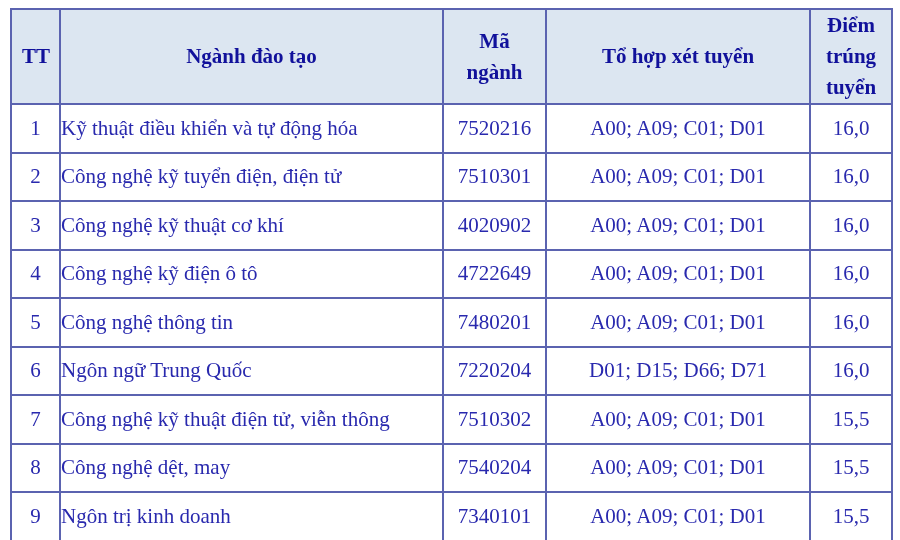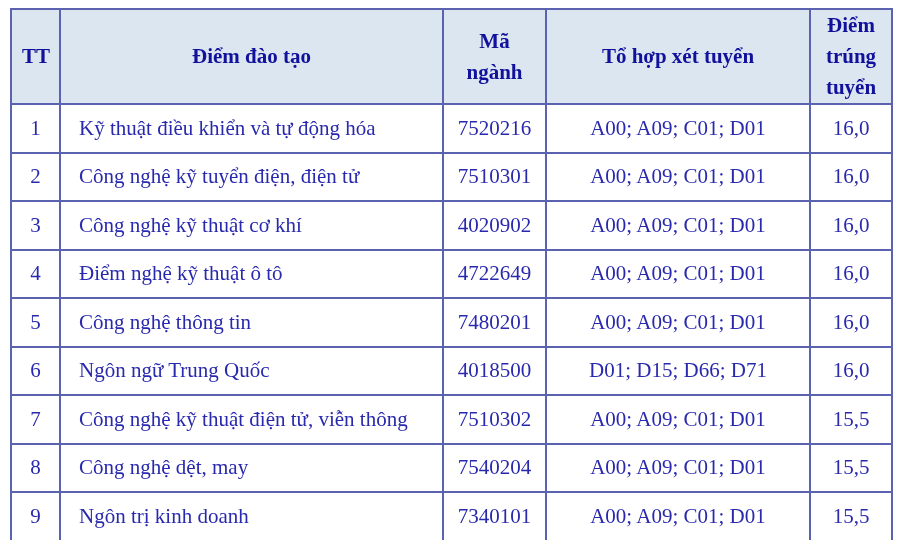--- a/index.html
+++ b/index.html
@@ -50,39 +50,39 @@
     height: 48.5px;
   }
   .score-table td {
     background: #ffffff;
     color: #2929ae;
     font-size: 21px;
     padding: 0 4px;
   }
   .score-table td.cell-major {
     text-align: left;
-    padding-left: 18px;
+    padding-left: 0;
   }
 </style>
 </head>
 <body>
 
 <div class="page">
   <table class="score-table">
     <colgroup>
       <col class="c-tt">
         <col class="c-major">
         <col class="c-code">
         <col class="c-combo">
         <col class="c-score">
     </colgroup>
     <thead>
       <tr>
         <th>TT</th>
-        <th>Điểm đào tạo</th>
+        <th>Ngành đào tạo</th>
         <th>Mã ngành</th>
         <th>Tổ hợp xét tuyển</th>
         <th>Điểm trúng tuyển</th>
       </tr>
     </thead>
     <tbody>
       <tr>
         <td class="cell-tt">1</td>
         <td class="cell-major">Kỹ thuật điều khiển và tự động hóa</td>
         <td class="cell-code">7520216</td>
@@ -98,36 +98,36 @@
       </tr>
       <tr>
         <td class="cell-tt">3</td>
         <td class="cell-major">Công nghệ kỹ thuật cơ khí</td>
         <td class="cell-code">4020902</td>
         <td class="cell-combination">A00; A09; C01; D01</td>
         <td class="cell-score">16,0</td>
       </tr>
       <tr>
         <td class="cell-tt">4</td>
-        <td class="cell-major">Điểm nghệ kỹ thuật ô tô</td>
+        <td class="cell-major">Công nghệ kỹ điện ô tô</td>
         <td class="cell-code">4722649</td>
         <td class="cell-combination">A00; A09; C01; D01</td>
         <td class="cell-score">16,0</td>
       </tr>
       <tr>
         <td class="cell-tt">5</td>
         <td class="cell-major">Công nghệ thông tin</td>
         <td class="cell-code">7480201</td>
         <td class="cell-combination">A00; A09; C01; D01</td>
         <td class="cell-score">16,0</td>
       </tr>
       <tr>
         <td class="cell-tt">6</td>
         <td class="cell-major">Ngôn ngữ Trung Quốc</td>
-        <td class="cell-code">4018500</td>
+        <td class="cell-code">7220204</td>
         <td class="cell-combination">D01; D15; D66; D71</td>
         <td class="cell-score">16,0</td>
       </tr>
       <tr>
         <td class="cell-tt">7</td>
         <td class="cell-major">Công nghệ kỹ thuật điện tử, viễn thông</td>
         <td class="cell-code">7510302</td>
         <td class="cell-combination">A00; A09; C01; D01</td>
         <td class="cell-score">15,5</td>
       </tr>

